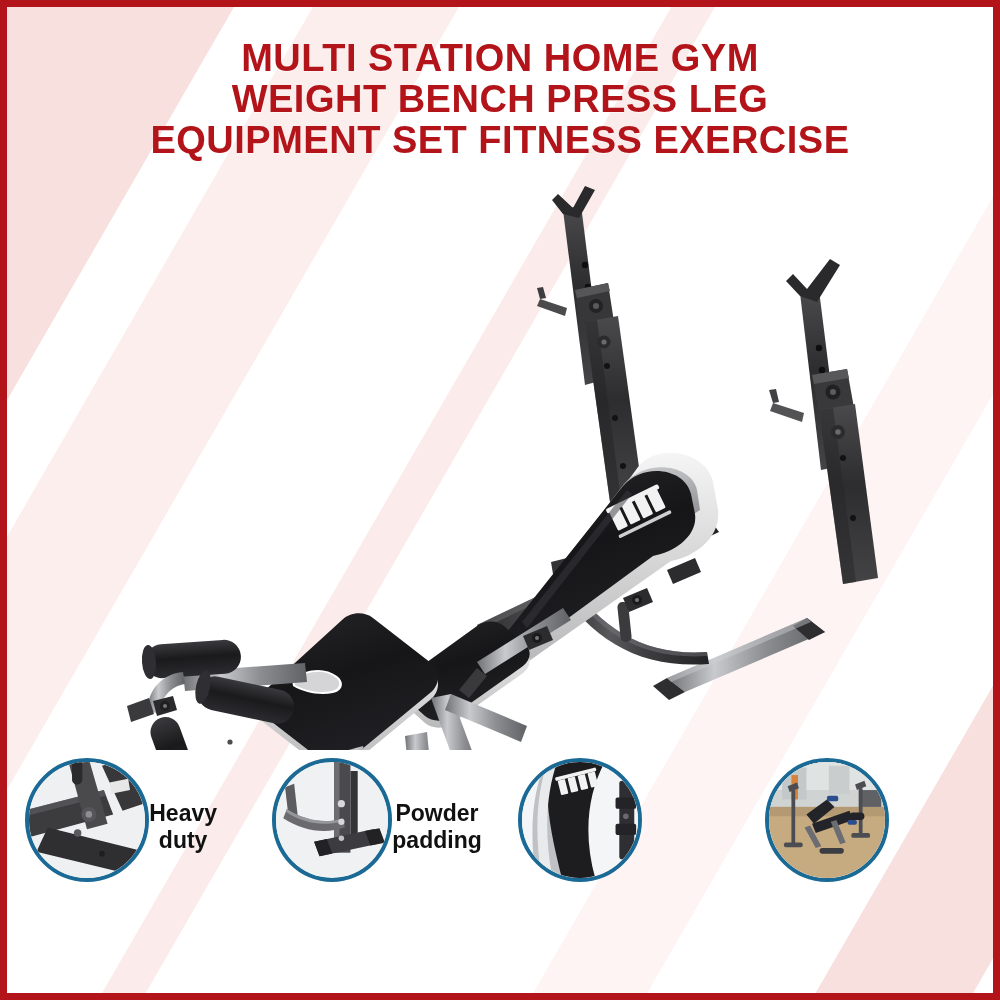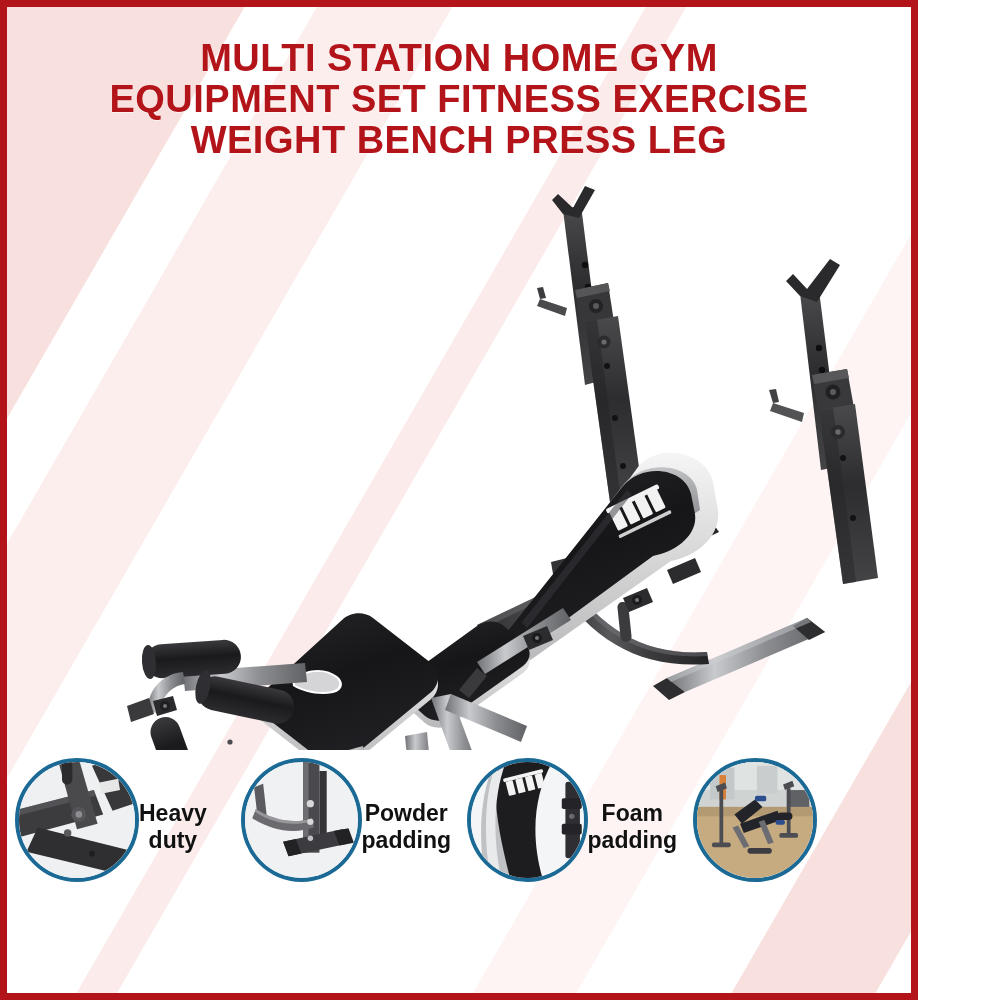--- a/index.html
+++ b/index.html
@@ -1,19 +1,19 @@
 <!DOCTYPE html>
 <html><head>
 <meta charset="utf-8">
 <style>
   html,body{margin:0;padding:0;background:#fff;}
   body{width:1000px;height:1000px;font-family:"Liberation Sans",sans-serif;}
 
   #listing{
-    position:relative;width:918px;height:1000px;
+    position:relative;width:1000px;height:1000px;
     box-sizing:border-box;overflow:hidden;
     background:#86efac;
   }
 
   
   .frame-border{
     position:absolute;inset:0;
     border:7px solid #b3141a;
     box-sizing:border-box;
     pointer-events:none;z-index:60;
@@ -91,22 +91,22 @@
         <div class="stripe" style="left: 62%; width: 7%; background: rgb(253, 244, 243); opacity: 1; transform: rotate(30deg);"></div>
         <div class="stripe" style="left: 69%; width: 10%; background: rgb(255, 255, 255); opacity: 1; transform: rotate(30deg);"></div>
         <div class="stripe" style="left: 79%; width: 9%; background: rgb(247, 224, 222); opacity: 1; transform: rotate(30deg);"></div>
         <div class="stripe" style="left: 88%; width: 4%; background: rgb(255, 255, 255); opacity: 1; transform: rotate(30deg);"></div>
         <div class="stripe" style="left: 92%; width: 14%; background: rgb(244, 215, 212); opacity: 1; transform: rotate(30deg);"></div>
       </div>
   </div>
 
   <div class="title-block">
     <span class="title-line" style="color: rgb(179, 20, 26);">MULTI STATION HOME GYM</span>
+    <span class="title-line" style="color: rgb(179, 20, 26);">WEIGHT BENCH PRESS LEG</span>
     <span class="title-line" style="color: rgb(179, 20, 26);">EQUIPMENT SET FITNESS EXERCISE</span>
-    <span class="title-line" style="color: rgb(179, 20, 26);">WEIGHT BENCH PRESS LEG</span>
   </div>
 
   <div class="product-stage">
     <svg class="product-svg" viewBox="0 0 986 580" preserveAspectRatio="xMidYMid meet">
       <defs>
         <linearGradient id="steelDark" x1="0" y1="0" x2="1" y2="0">
           <stop offset="0" stop-color="#2b2b2d"></stop>
           <stop offset="0.35" stop-color="#59595c"></stop>
           <stop offset="0.6" stop-color="#3d3d40"></stop>
           <stop offset="1" stop-color="#232325"></stop>
@@ -398,24 +398,20 @@
             <rect x="22" y="0" width="8" height="16" rx="1" fill="#f2f2f2"></rect>
             <rect x="33" y="0" width="8" height="16" rx="1" fill="#f2f2f2"></rect>
             <rect x="-2" y="-4" width="45" height="4" rx="1.5" fill="#f2f2f2"></rect>
           </g>
           <rect x="104" y="20" width="16" height="84" rx="3" fill="#2f2f33"></rect>
           <rect x="100" y="38" width="22" height="12" rx="2" fill="#242428"></rect>
           <rect x="100" y="66" width="22" height="12" rx="2" fill="#242428"></rect>
           <circle cx="111" cy="58" r="3" fill="#6a6a6e"></circle>
         </svg>
       </div>
-      <div class="feature-label" style="color: rgb(17, 17, 17);">
-        <span>Foam</span><br>
-        <span>padding</span>
-      </div>
     </div>
 
     <div class="feature">
       <div class="feature-circle" style="border-color: rgb(27, 106, 150);">
         <svg viewBox="0 0 124 124">
           <rect width="124" height="124" fill="#d9d9d4"></rect>
           <rect x="0" y="0" width="124" height="52" fill="#cfd3d2"></rect>
           <rect x="0" y="0" width="124" height="30" fill="#dfe3e2"></rect>
           <rect x="14" y="6" width="26" height="34" fill="#c3c8c9"></rect>
           <rect x="64" y="4" width="22" height="30" fill="#c9cdce"></rect>

